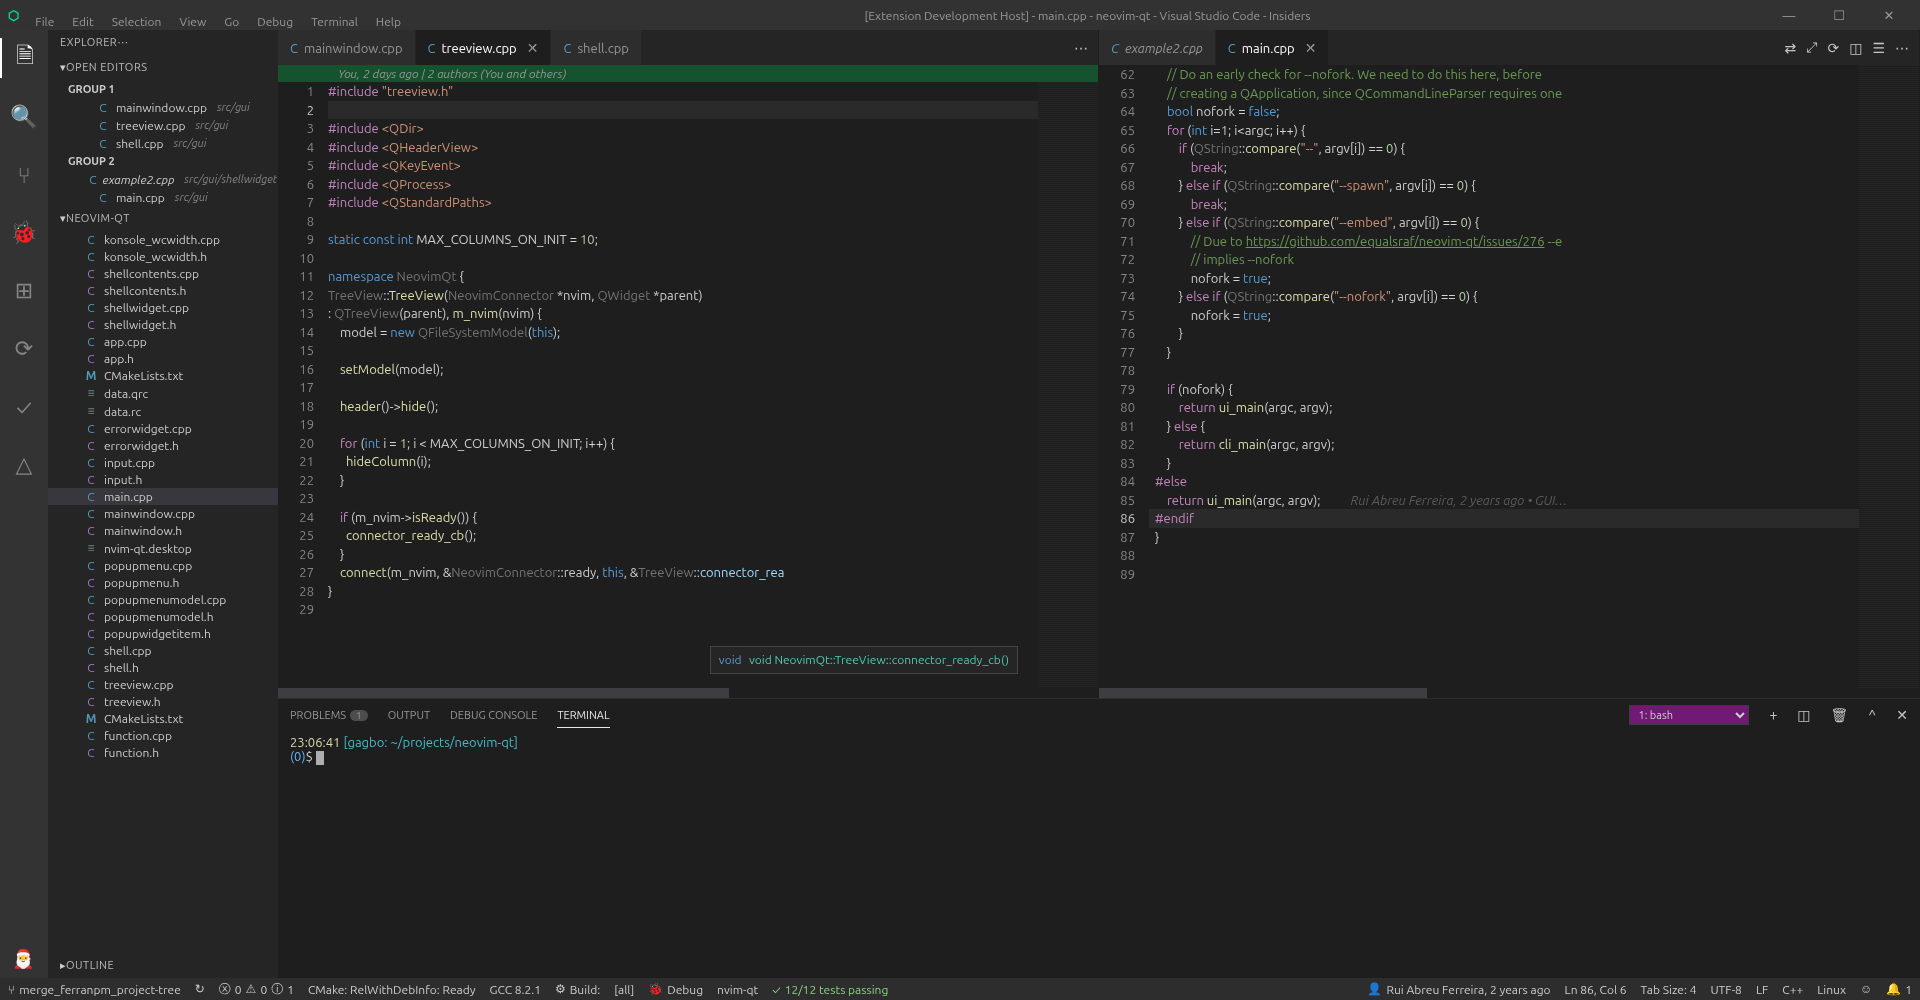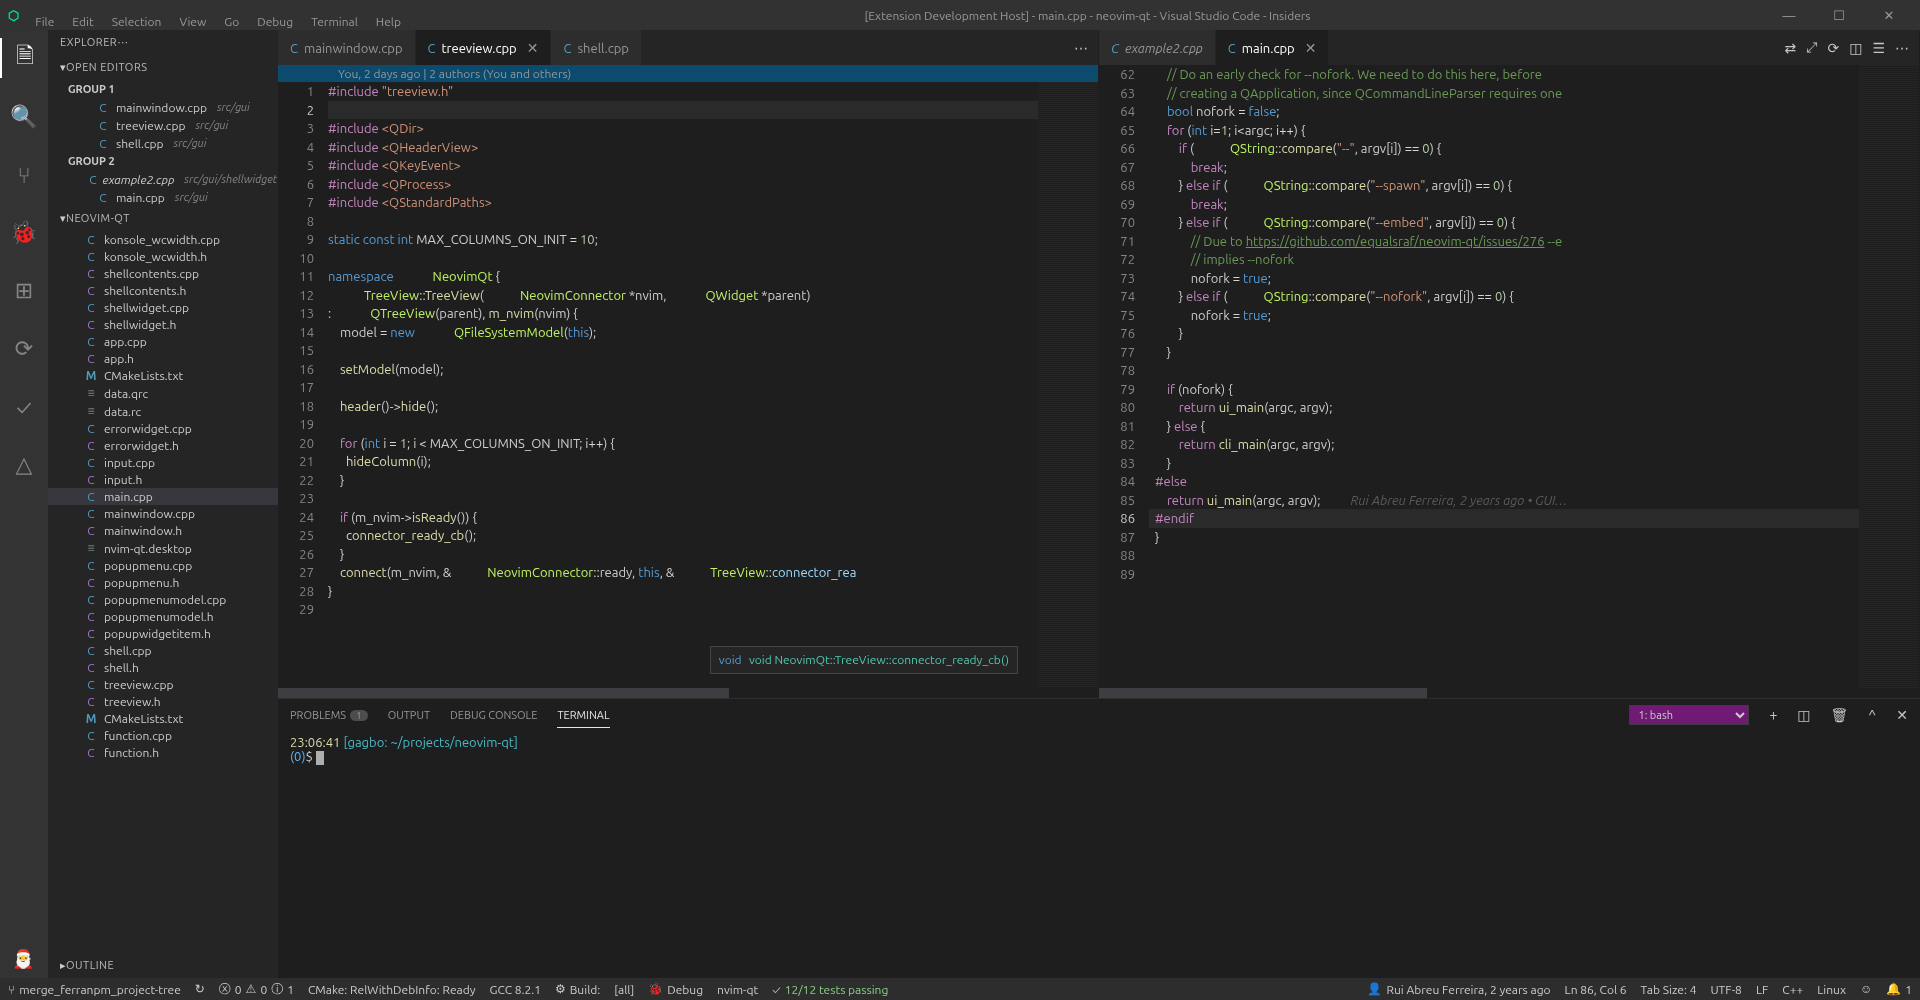--- a/index.html
+++ b/index.html
@@ -35,32 +35,32 @@
 .editor-row { flex:1; display:flex; min-height:0; }
 .editor-pane { flex:1; display:flex; flex-direction:column; min-width:0; border-right:1px solid #1e1e1e; position:relative;}
 .tabs { height:35px; background:#252526; display:flex; align-items:stretch; }
 .tab { padding:0 12px; display:flex; align-items:center; gap:6px; background:#2d2d2d; border-right:1px solid #252526; cursor:pointer; font-size:13px; color:#969696;}
 .tab.active { background:#1e1e1e; color:#fff;}
 .tab.italic { font-style:italic;}
 .tab .close { color:#969696; font-size:14px; margin-left:4px;}
 .tab .ico { font-size:13px;}
 .tab-actions { margin-left:auto; display:flex; align-items:center; gap:10px; padding:0 10px; color:#c5c5c5;}
 .tab-actions .ta { cursor:pointer; font-size:14px;}
-.breadcrumb-annot { padding:2px 16px 2px 60px; background:#0c4a6e; font-size:12px; color:#969696; }
+.breadcrumb-annot { padding:2px 16px 2px 60px; background:#14532d; font-size:12px; color:#969696; font-style:italic;}
 .code-area { flex:1; display:flex; overflow:hidden; background:#1e1e1e; font-family:'Consolas','Courier New',monospace; font-size:13px; line-height:18.5px; position:relative;}
 .gutter { width:50px; text-align:right; padding-right:14px; color:#858585; user-select:none;}
 .gutter .ln { height:18.5px;}
 .gutter .ln.hl { color:#c6c6c6;}
 .code { flex:1; white-space:pre; overflow:hidden; position:relative;}
 .code .line { height:18.5px;}
 .code .line.hl { background:#2a2a2a;}
 .kw { color:#569cd6;}
 .pp { color:#c586c0;}
 .str { color:#ce9178;}
-.type { color:#bef264;margin-left:36px;}
+.type { color:#737373;}
 .num { color:#b5cea8;}
 .fn { color:#dcdcaa;}
 .cm { color:#6a9955;}
 .op { color:#d4d4d4;}
 .var { color:#9cdcfe;}
 .purple { color:#c586c0;}
 .minimap { width:60px; background:#1e1e1e; opacity:0.5; background-image: repeating-linear-gradient(#2a2a2a 0 1px, transparent 1px 2px); }
 .hover-hint { position:absolute; bottom:14px; right:80px; background:#252526; border:1px solid #454545; padding:4px 8px; font-size:12px; font-family:'Consolas',monospace; color:#d4d4d4; z-index:5;}
 .hover-hint .kw{color:#569cd6;}
 .hs-bar { height:10px; background:#1e1e1e;}

